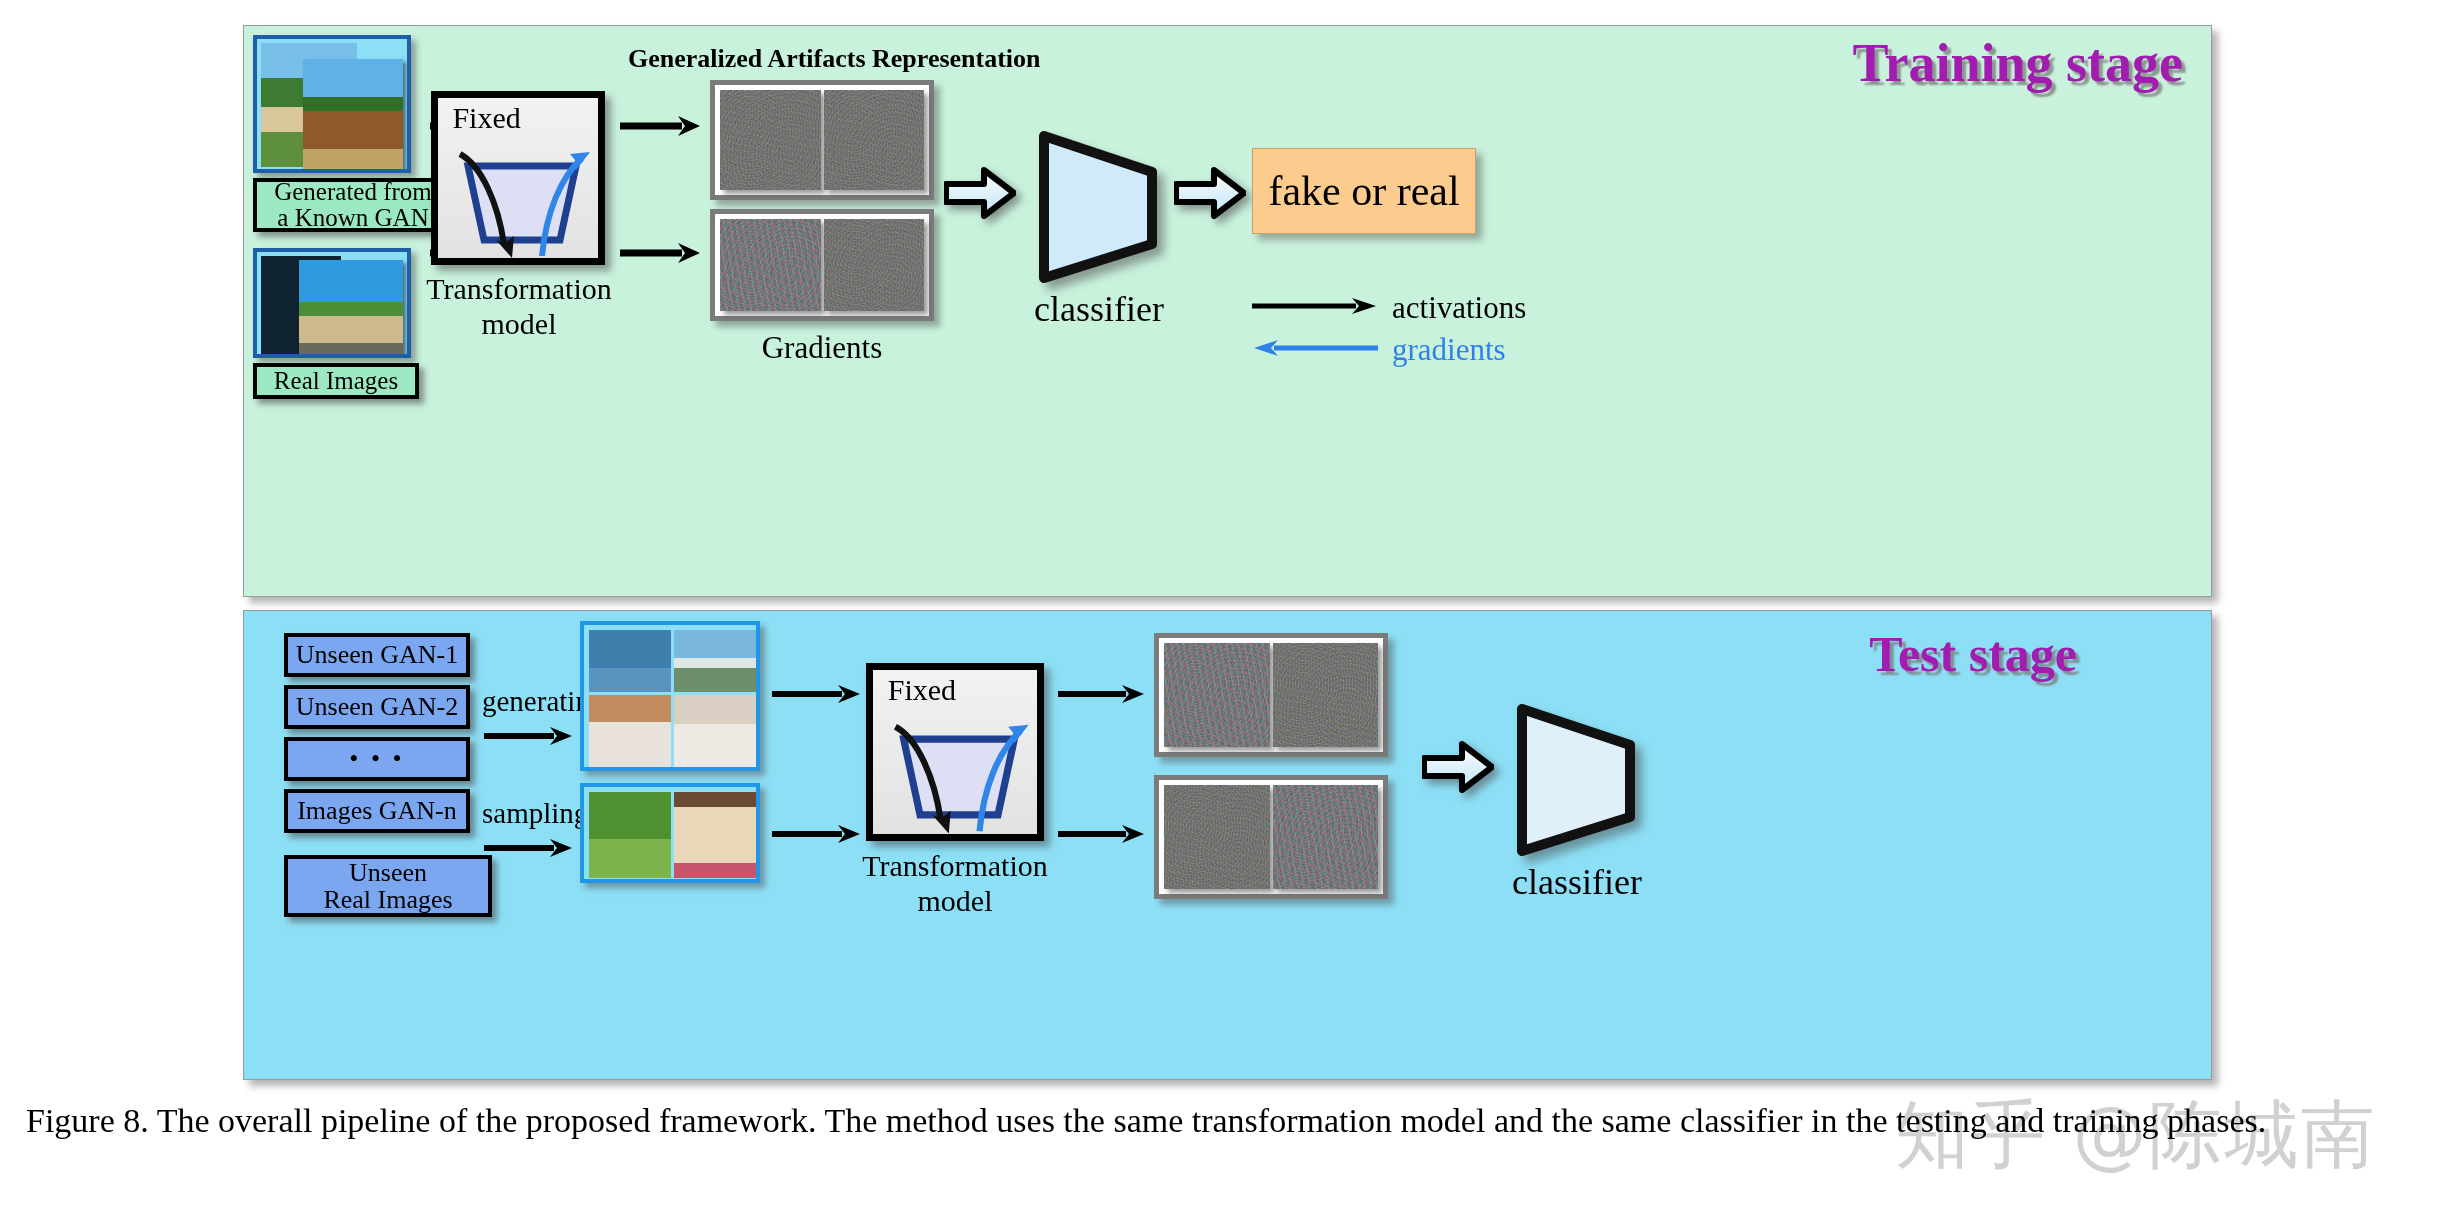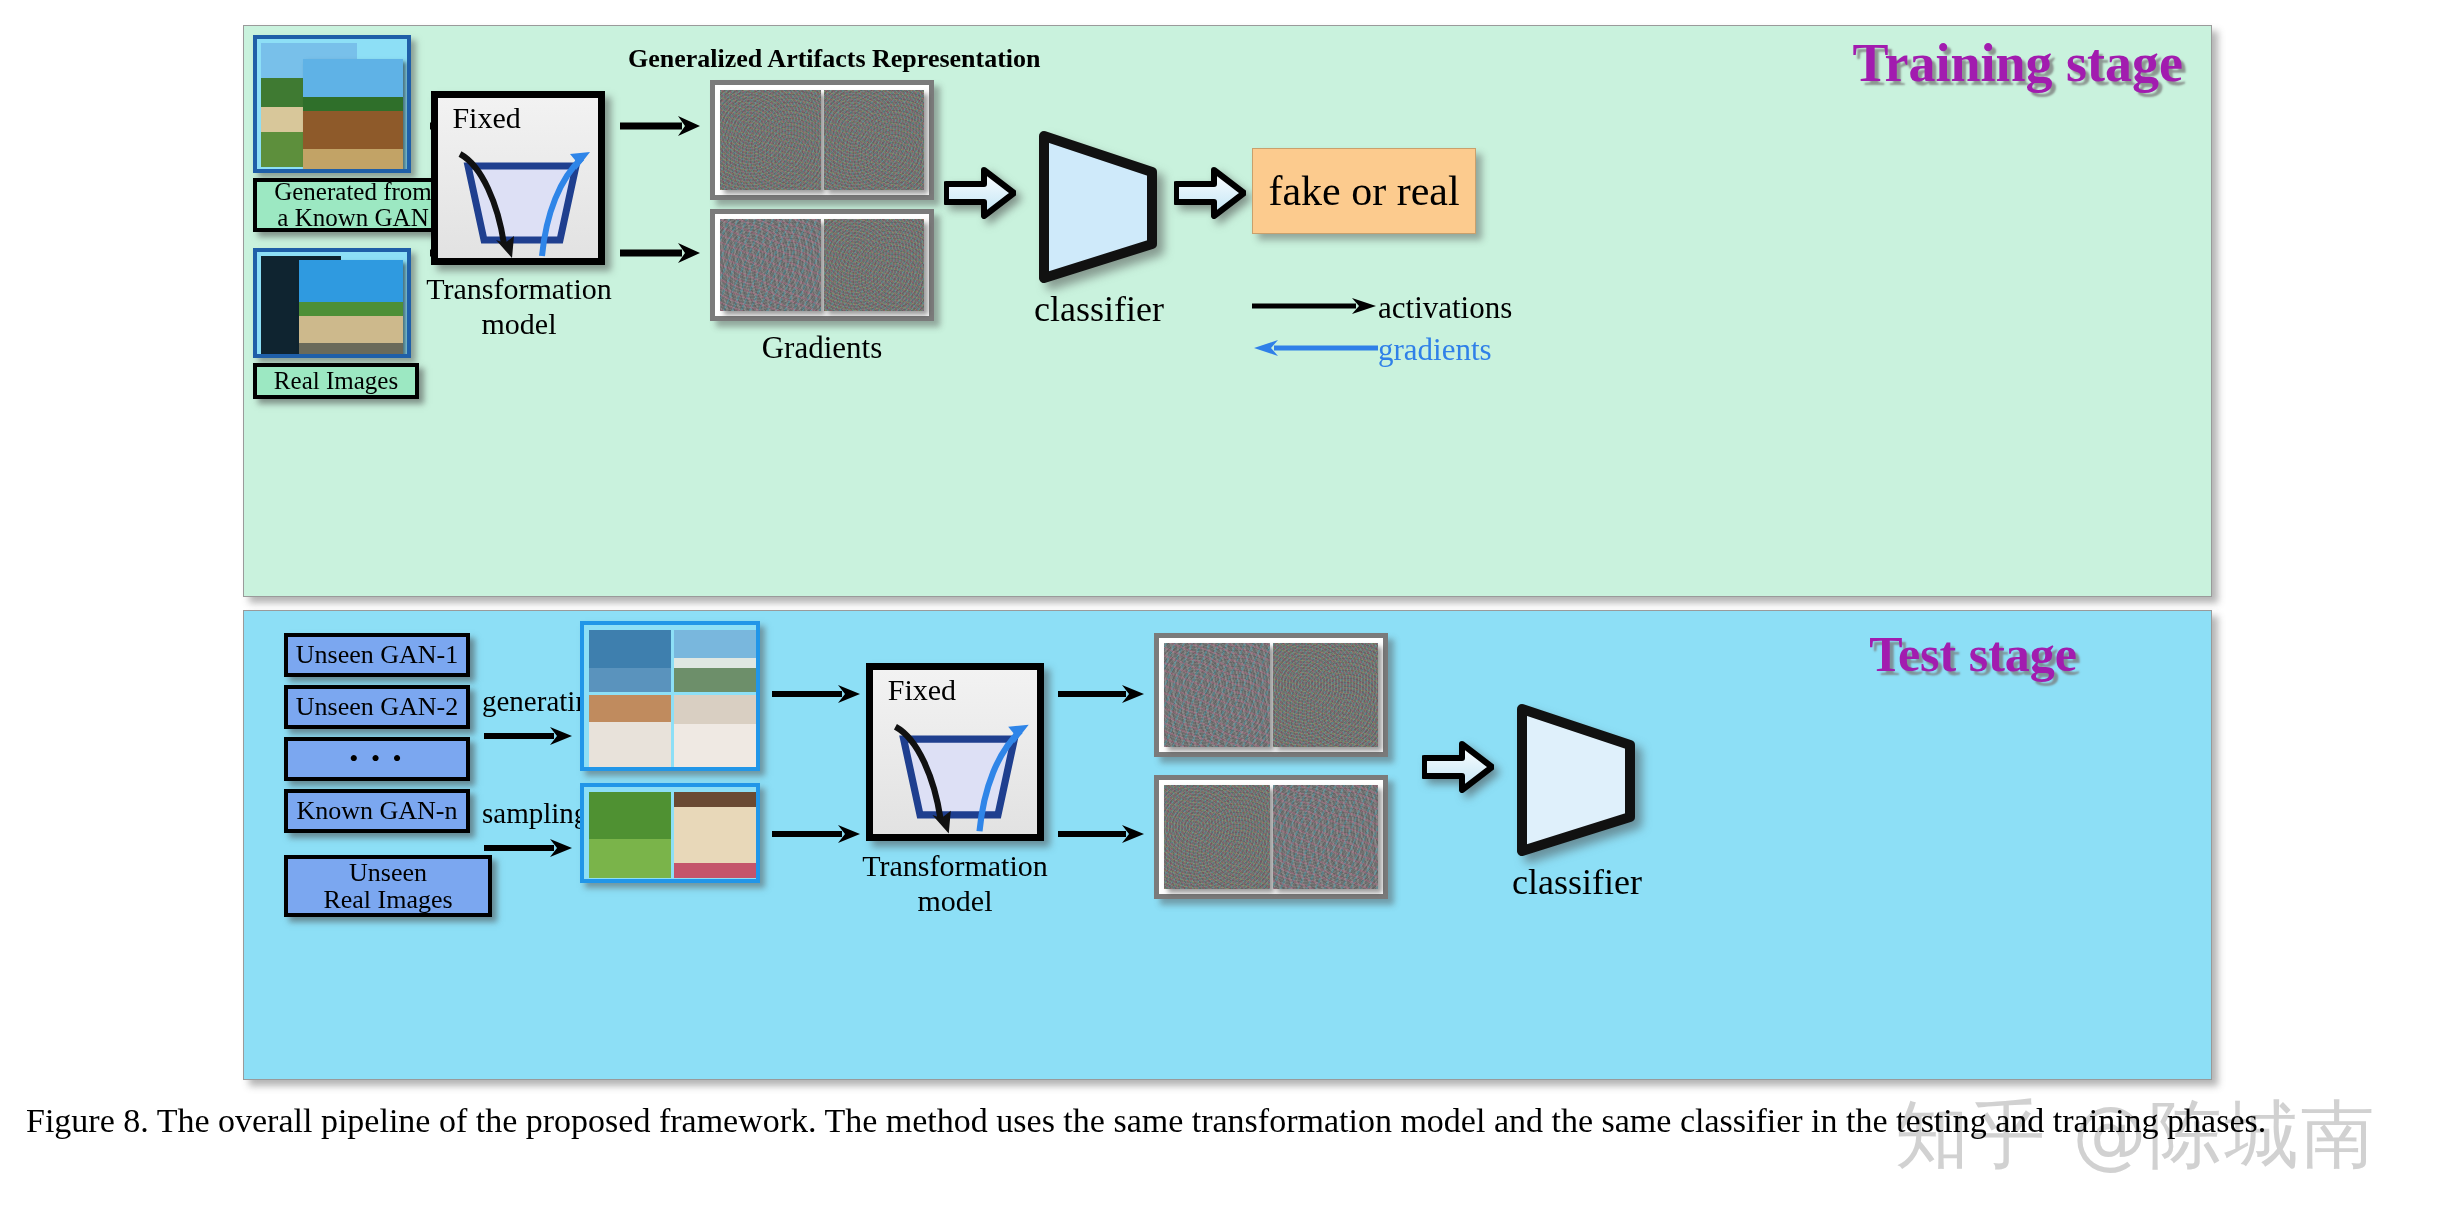--- a/index.html
+++ b/index.html
@@ -87,21 +87,21 @@
   .arrow{position:absolute;}
   .arrow svg{display:block;}
 
   
   #fake-or-real{position:absolute;box-sizing:border-box;
       background:#fccb8e;border:1px solid #c9a06c;
       display:flex;align-items:center;justify-content:center;
       box-shadow:6px 6px 7px rgba(80,80,80,.45);color:#000;}
 
   
-  .legend-row{position:absolute;display:flex;align-items:center;white-space:nowrap;}
+  .legend-row{position:absolute;display:flex;align-items:center;gap:14px;white-space:nowrap;}
 
   
   #caption{position:absolute;left:26px;top:1098px;width:2400px;
       font-size:34px;line-height:1.34;color:#000;}
 
   
   #watermark{position:absolute;left:1895px;top:1086px;
       font-size:74px;color:#cfcfcf;opacity:.95;letter-spacing:2px;
       font-family:"DejaVu Sans",sans-serif;pointer-events:none;}
 </style>
@@ -235,21 +235,21 @@
   </div>
 </div>
 
 <div class="panel" id="test-panel">
 
   <div class="stage-title" style="right:134px;top:14px;font-size:50px;">Test stage</div>
 
   <div class="tag tag-blue" style="left:40px;top:22px;width:186px;height:44px;font-size:26px;">Unseen GAN-1</div>
   <div class="tag tag-blue" style="left:40px;top:74px;width:186px;height:44px;font-size:26px;">Unseen GAN-2</div>
   <div class="tag tag-blue" style="left:40px;top:126px;width:186px;height:44px;font-size:26px;letter-spacing:3px;">• • •</div>
-  <div class="tag tag-blue" style="left:40px;top:178px;width:186px;height:44px;font-size:26px;">Known GAN-n</div>
+  <div class="tag tag-blue" style="left:40px;top:178px;width:186px;height:44px;font-size:26px;">Images GAN-n</div>
   <div class="tag tag-blue" style="left:40px;top:244px;width:208px;height:62px;font-size:26px;flex-direction:column;">
     <span>Unseen</span>
     <span>Real Images</span>
   </div>
 
   <div class="cap" style="left:238px;top:74px;font-size:29px;">generating</div>
   <div class="arrow" style="left:240px;top:114px;width:90px;height:22px;">
     <svg width="90" height="22" viewBox="0 0 90 22">
       <path d="M0 11 H70" stroke="#000" stroke-width="6" fill="none"></path>
       <path d="M66 2 L88 11 L66 20 L73 11 Z" fill="#000"></path>

